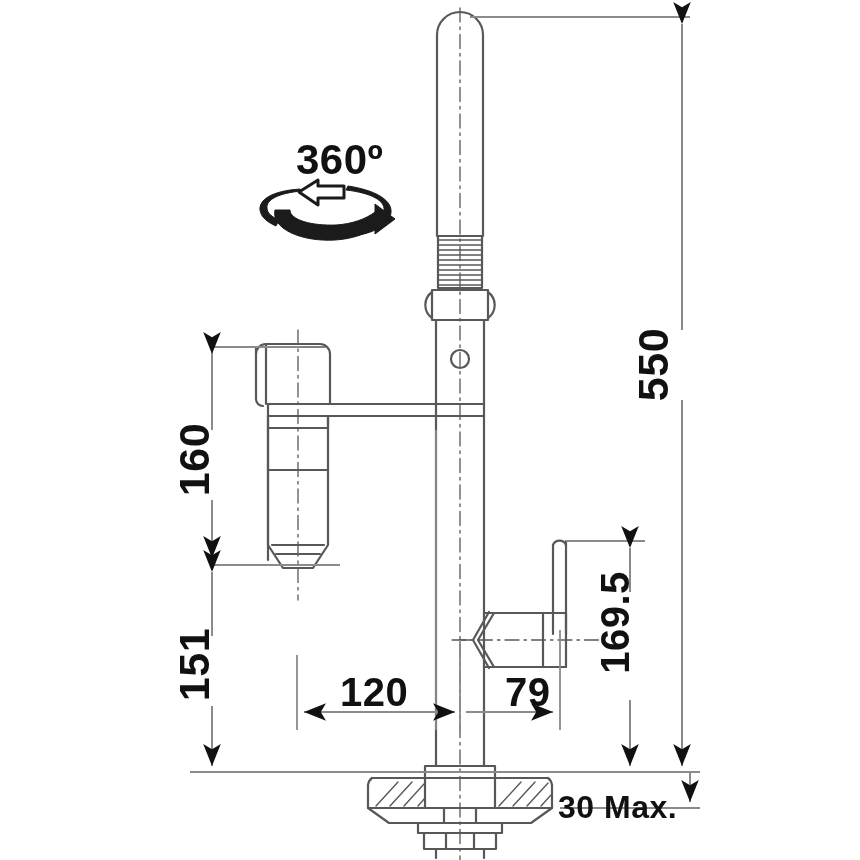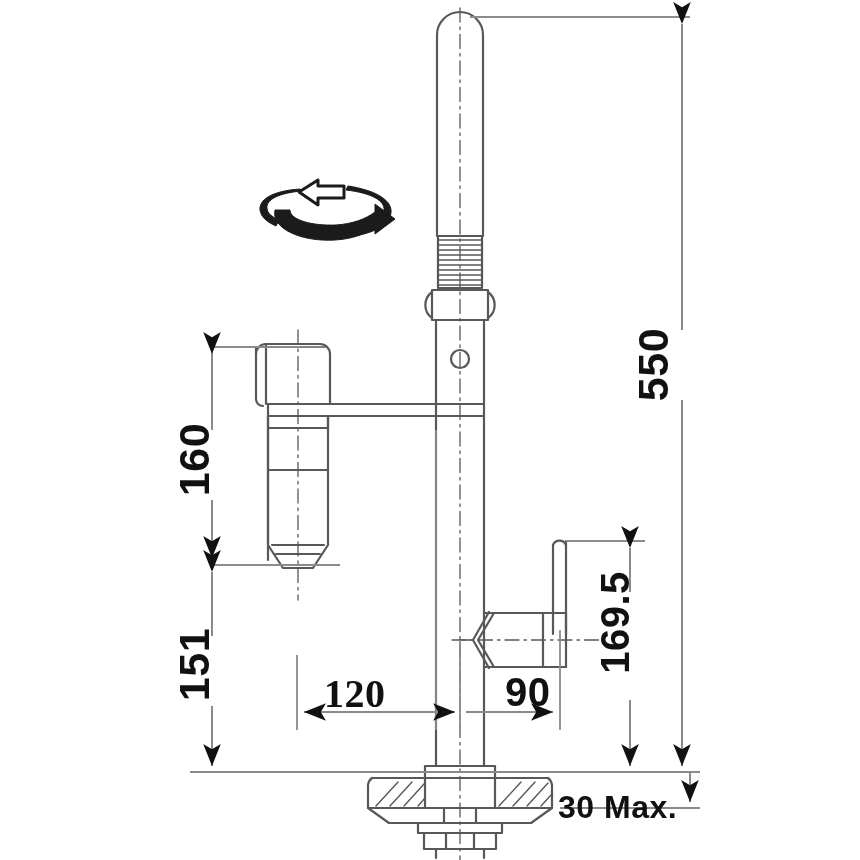--- a/index.html
+++ b/index.html
@@ -12,21 +12,21 @@
     font-weight:700;
     color:#111111;
     white-space:nowrap;
     letter-spacing:.5px;
   }
   .rot{transform-origin:50% 50%;transform:rotate(-90deg);}
   .t550{left:617px;top:340px;font-size:43px;}
   .t160{left:158px;top:435px;font-size:43px;}
   .t151{left:158px;top:640px;font-size:43px;}
   .t1695{left:564px;top:600px;font-size:40px;}
-  .t120{left:324px;top:670px;font-size:40px;font-family:Liberation Serif, serif;}
+  .t120{left:340px;top:670px;font-size:40px;}
   .t79{left:505px;top:670px;font-size:40px;}
   .t30max{left:558px;top:789px;font-size:32px;}
   .t360{left:296px;top:136px;font-size:42px;}
 </style>
 </head>
 <body>
 
 <div id="stage">
 
   <svg class="layer" viewBox="0 0 860 860">
@@ -225,28 +225,29 @@
     <path d="M318,180 L299,192 L318,205 L318,198 L344,198 L344,186 L318,186 Z" fill="#ffffff" stroke="#1b1b1b" stroke-width="3" stroke-linejoin="round"></path>
 
     <path d="M276,214 C276,232 305,243 336,241 C355,240 369,235 377,228
              L377,215 L386,215 L370,197 L354,215 L362,215 L362,223
              C355,228 346,231 334,232 C308,234 288,226 288,214 Z" fill="#1b1b1b" stroke="none" opacity="0"></path>
     <path d="M275,210 C271,228 300,242 335,240 C352,239 366,234 375,227
              L375,234 L395,219 L375,204 L375,212 C366,219 352,224 336,225
              C312,226 290,220 290,210 Z" fill="#1b1b1b" stroke="#1b1b1b" stroke-width="1" stroke-linejoin="round"></path>
   </svg>
 
+  <div class="dimtext t360">360º</div>
 
   <div class="dimtext rot t550">550</div>
 
   <div class="dimtext rot t160">160</div>
 
   <div class="dimtext rot t151">151</div>
 
   <div class="dimtext rot t1695">169.5</div>
 
   <div class="dimtext t120">120</div>
 
-  <div class="dimtext t79">90</div>
+  <div class="dimtext t79">79</div>
 
   <div class="dimtext t30max">30 Max.</div>
 
 </div>
 
 </body></html>

